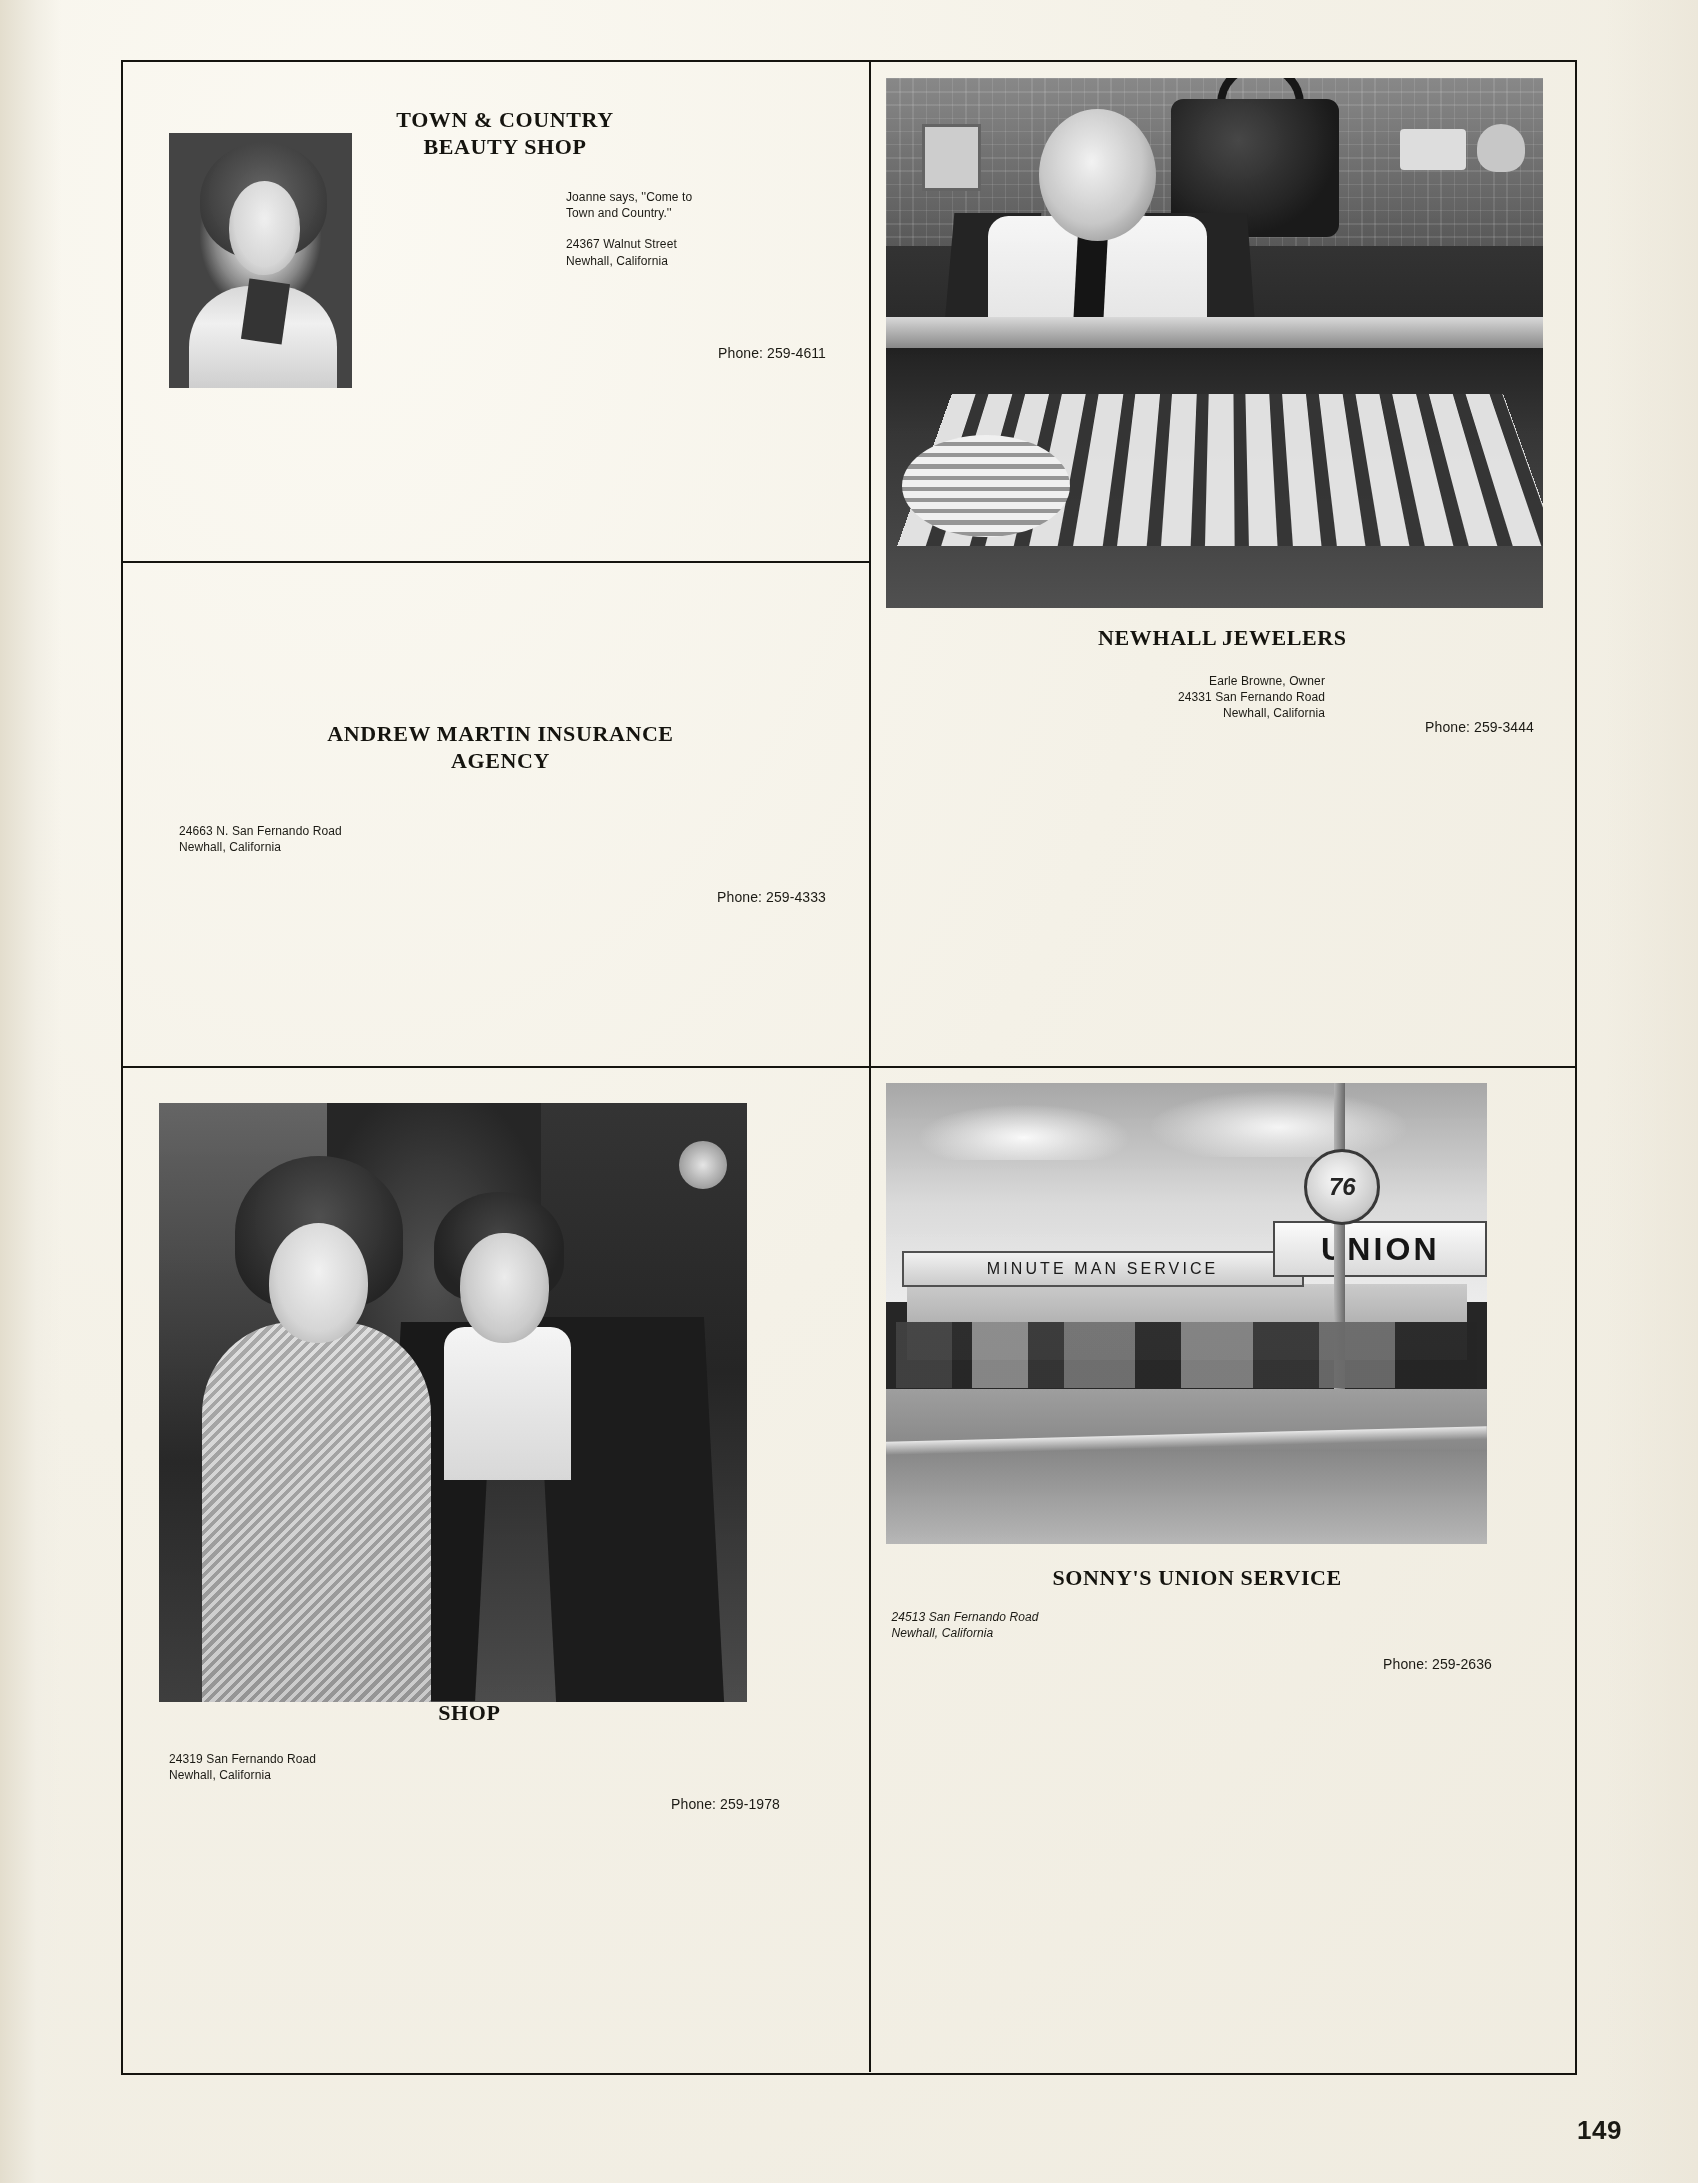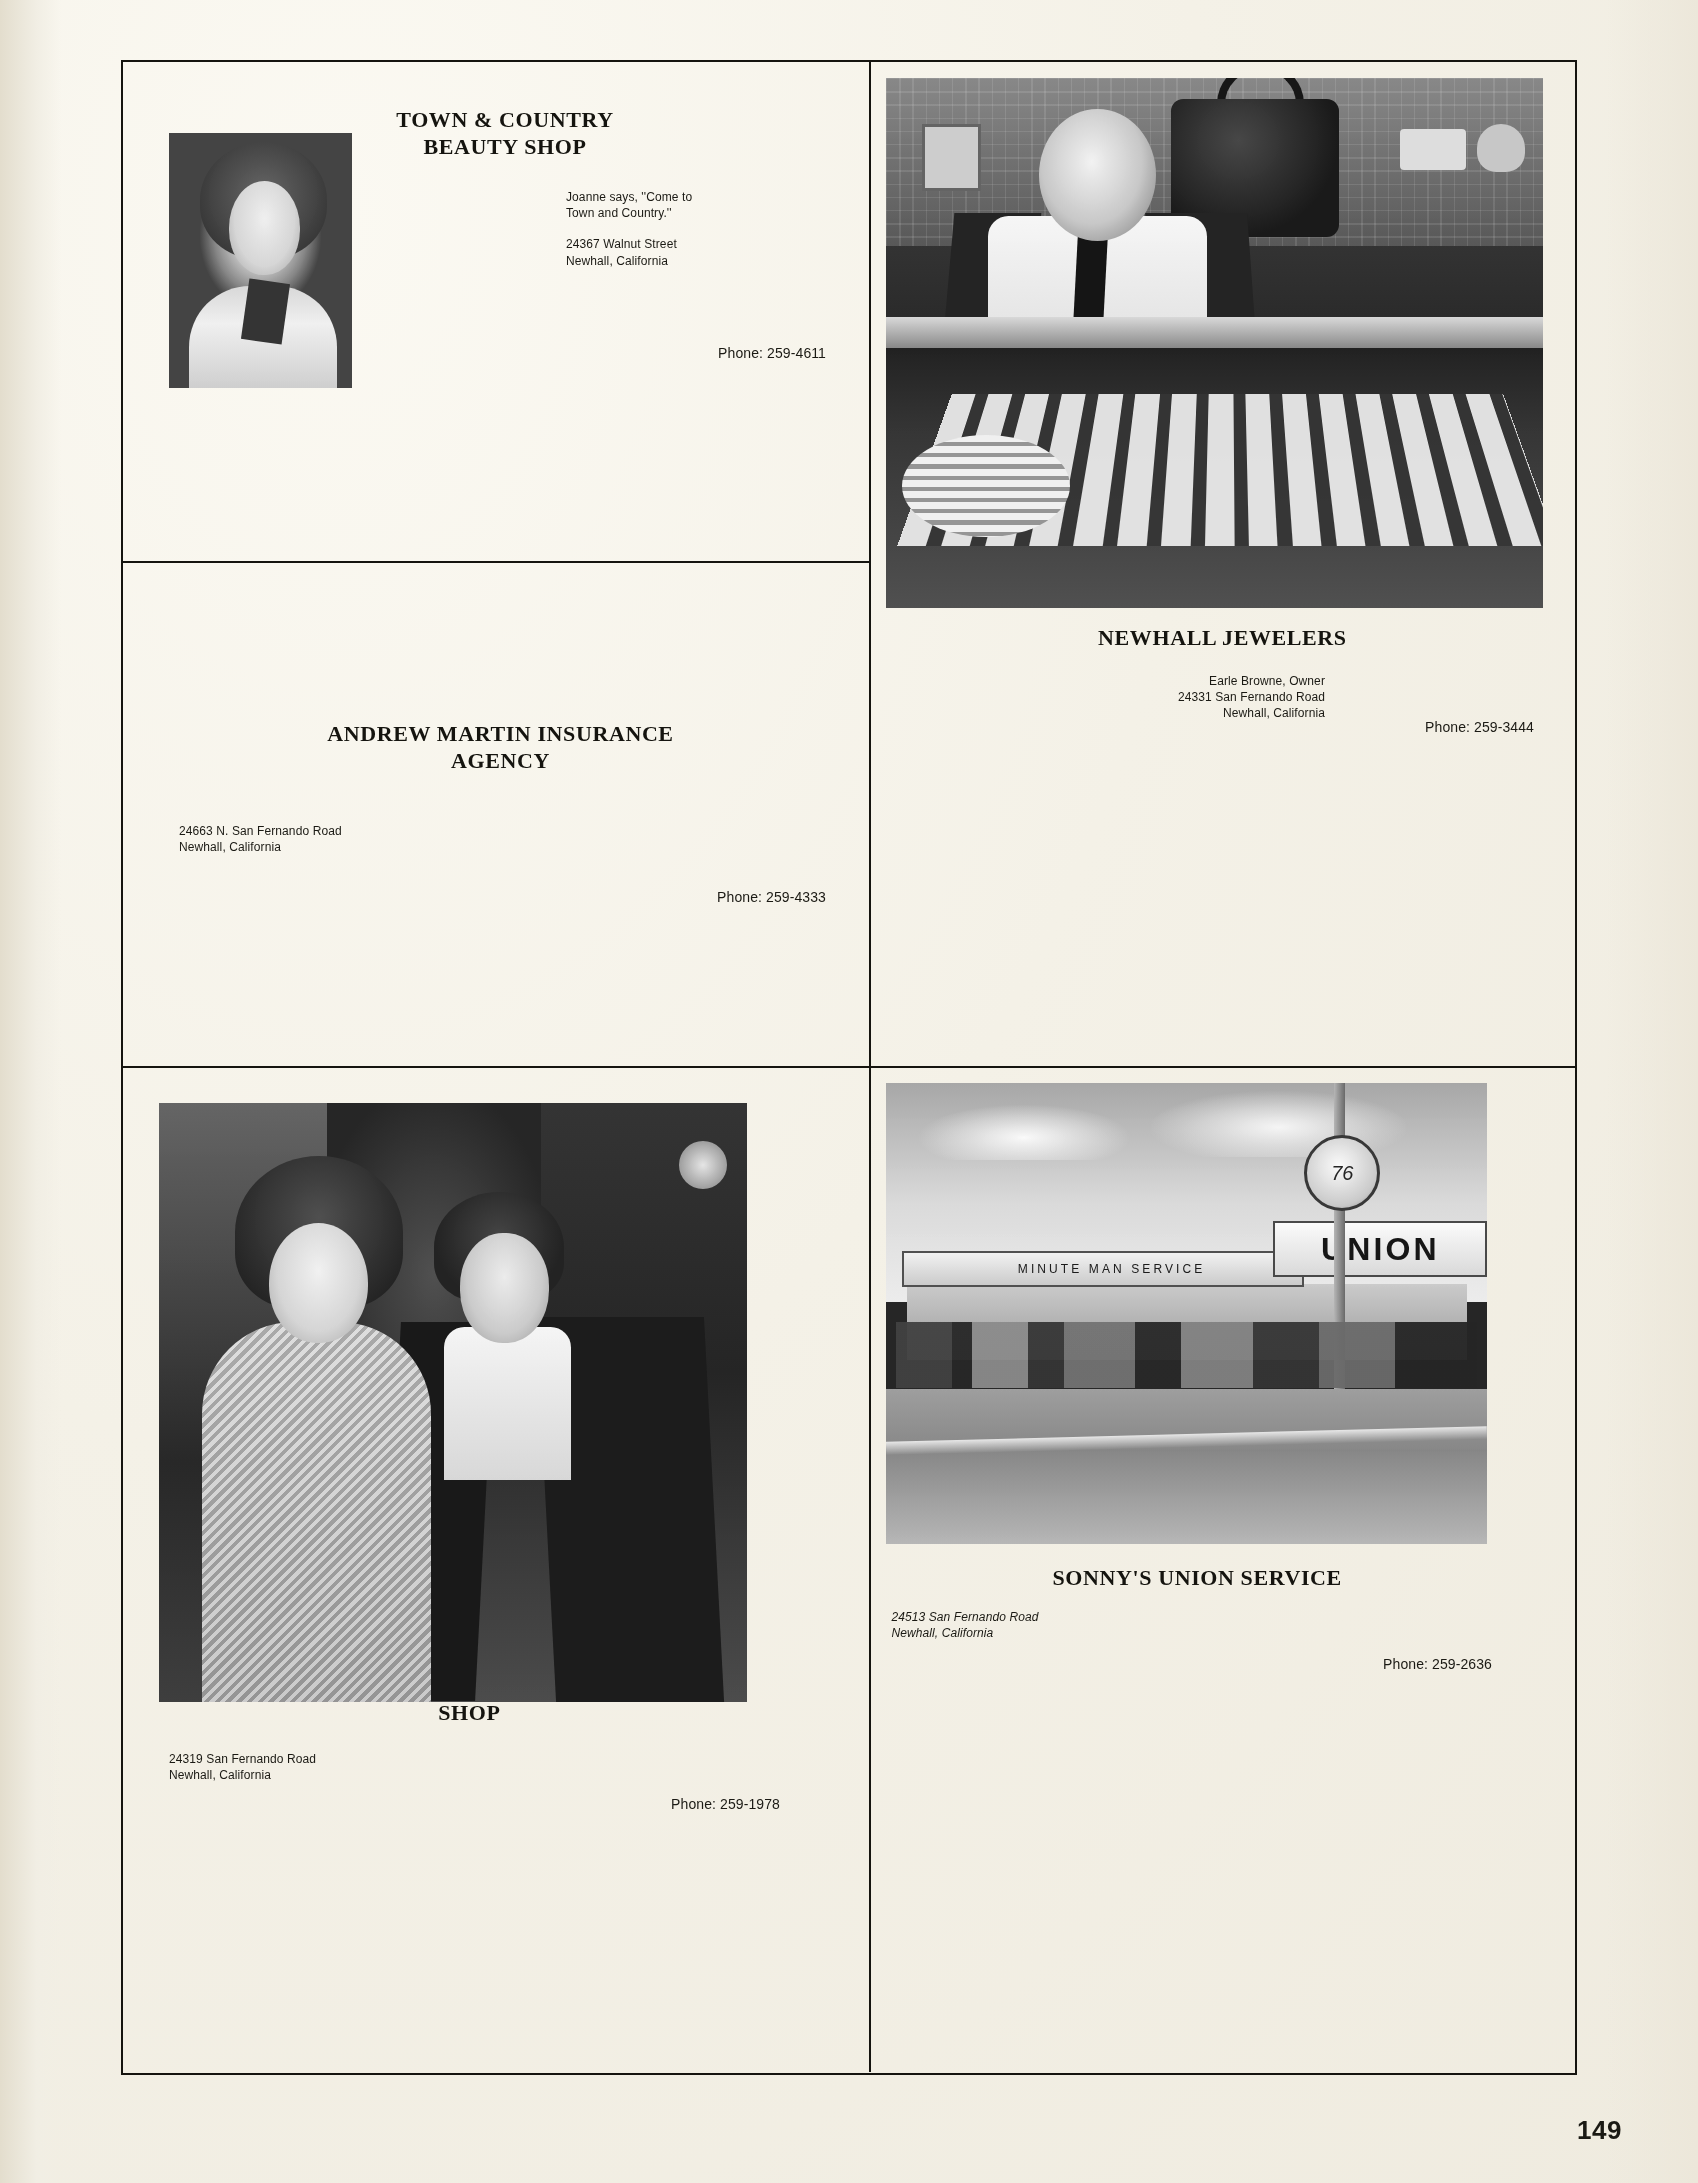--- a/index.html
+++ b/index.html
@@ -290,44 +290,44 @@
     position: absolute; left: 265px; top: 7.6px; width: 255px; height: 66px;
     background: radial-gradient(ellipse at 50% 55%, #f2f0e7 0%, rgba(242,240,231,0) 72%);
   }
   .p4 .canopy {
     position: absolute; left: 15.3px; top: 168px; width: 402px; height: 36px;
     background: linear-gradient(to bottom, #efece2 0%, #cbc7bb 100%);
     border: 2px solid #55524a;
     box-sizing: border-box;
   }
   .p4 .canopy-label {
-    position: absolute; left: 9px; top: 0; width: 100%; height: 100%;
-    color: #23211c; font-size: 12px; letter-spacing: 3.1px;
+    position: absolute; left: 0; top: 0; width: 100%; height: 100%;
+    color: #23211c; font-size: 16px; letter-spacing: 3.1px;
     display: flex; align-items: center; justify-content: center;
     font-family: "Liberation Sans", sans-serif;
   }
   .p4 .union-sign {
     position: absolute; left: 387px; top: 138px; width: 214px; height: 56px;
     background: linear-gradient(to bottom, #f7f5ee 0%, #d9d5c9 100%);
     border: 2px solid #4f4c44; box-sizing: border-box;
     display: flex; align-items: center; justify-content: center;
     color: #1d1b17; font-weight: bold; font-size: 32px; letter-spacing: 3.1px;
     overflow: hidden;
   }
   .p4 .pole {
     position: absolute; left: 448px; top: 0; width: 11.2px; height: 461px;
     background: linear-gradient(to right, #b7b3a7, #6e6a61);
   }
   .p4 .sign76 {
-    position: absolute; left: 418px; top: 52px; width: 76px; height: 76px;
+    position: absolute; left: 418px; top: 66px; width: 76px; height: 76px;
     border-radius: 50%;
     background: radial-gradient(circle at 45% 40%, #f7f5ee 0%, #c9c5b8 70%, #7a7568 100%);
     border: 3.1px solid #3e3b34; box-sizing: border-box;
     display: flex; align-items: center; justify-content: center;
-    font-style: italic; font-weight: normal; font-size: 20px; color: #2b2924;
+    font-style: italic; font-weight: bold; font-size: 24px; color: #2b2924;
   }
   .p4 .building {
     position: absolute; left: 20.4px; top: 201px; width: 560px; height: 76px;
     background: linear-gradient(to bottom, #cbc7bb 0%, #9d9a8f 100%);
   }
   .p4 .cars {
     position: absolute; left: 10.2px; top: 239px; width: 581px; height: 66px;
     background:
       linear-gradient(to right,
         #46443d 0 56px, #2d2b26 56px 76px, #8e8a80 76px 132px,

